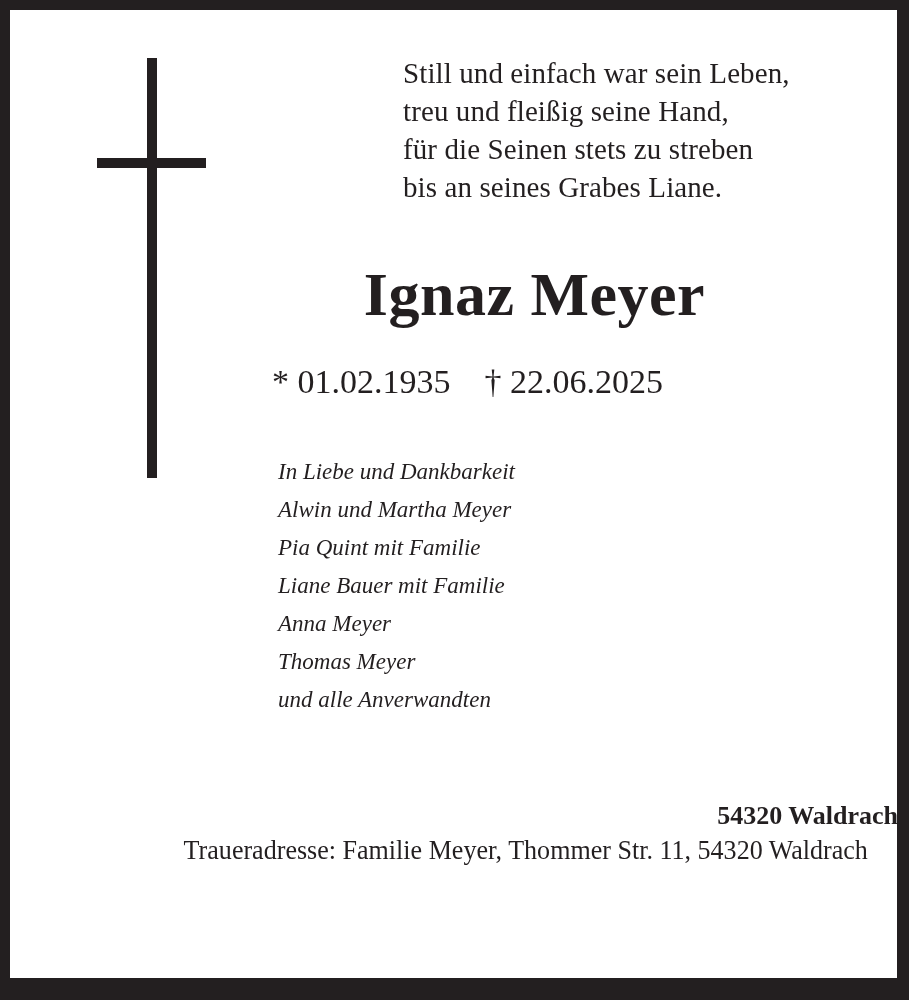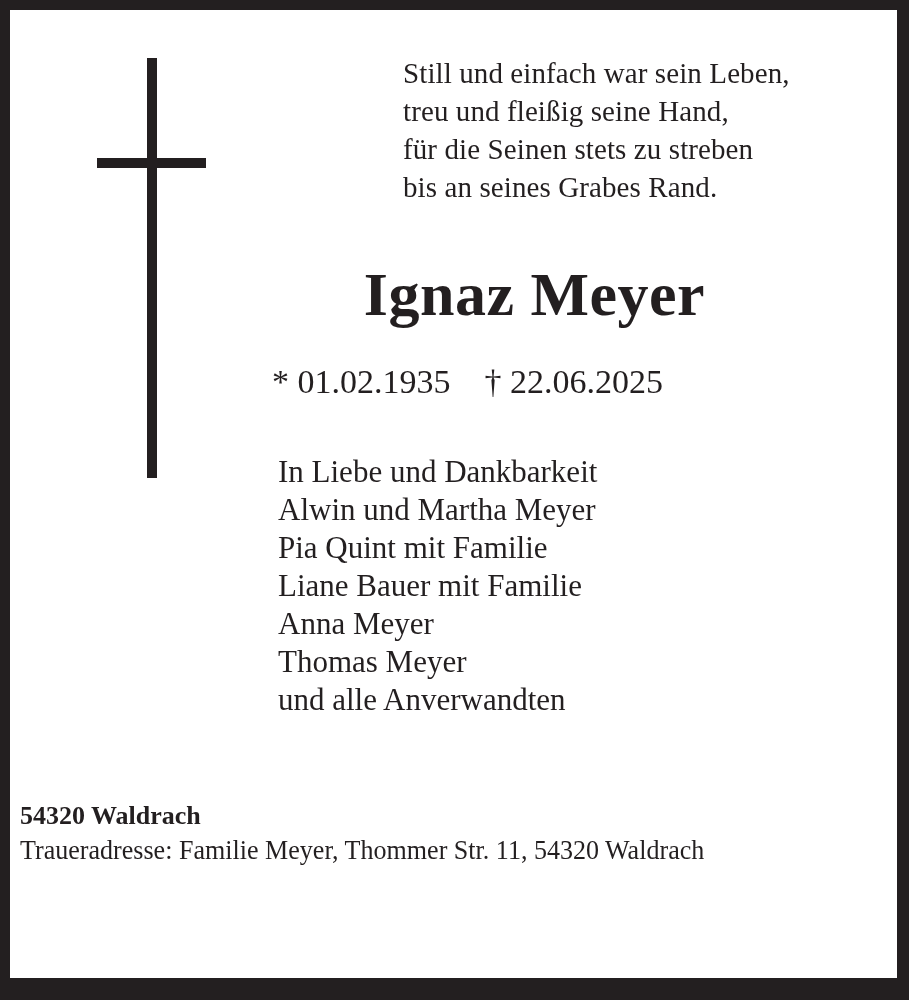--- a/index.html
+++ b/index.html
@@ -96,32 +96,34 @@
   .dates .birth { margin-right: 34px; }
 
   
   .family {
     position: absolute;
     left: 268px;
     top: 443px;
     width: 560px;
   }
   .family .line {
-    font-size: 31px;
+    font-size: 23px;
     line-height: 38px;
     white-space: nowrap;
+    font-style: italic;
   }
   .family .line.intro { margin-bottom: 0px; }
 
   
   .address {
     position: absolute;
-    left: 10px;
+    left: 28px;
     top: 789px;
     width: 860px;
+    text-align: right;
   }
   .address .city {
     font-size: 26px;
     font-weight: bold;
     line-height: 34px;
     white-space: nowrap;
   }
   .address .line {
     font-size: 27px;
     line-height: 35px;
@@ -153,21 +155,21 @@
 
     <div class="cross">
       <div class="stem"></div>
       <div class="arm"></div>
     </div>
 
     <div class="poem">
       <div class="line">Still und einfach war sein Leben,</div>
       <div class="line">treu und fleißig seine Hand,</div>
       <div class="line">für die Seinen stets zu streben</div>
-      <div class="line">bis an seines Grabes Rand.</div>
+      <div class="line">bis an seines Grabes Liane.</div>
     </div>
 
     <div class="deceased-name">Ignaz Meyer</div>
 
     <div class="dates">
       <span class="birth">* 01.02.1935</span><span class="death">† 22.06.2025</span>
     </div>
 
     <div class="family">
       <div class="line intro">In Liebe und Dankbarkeit</div>

